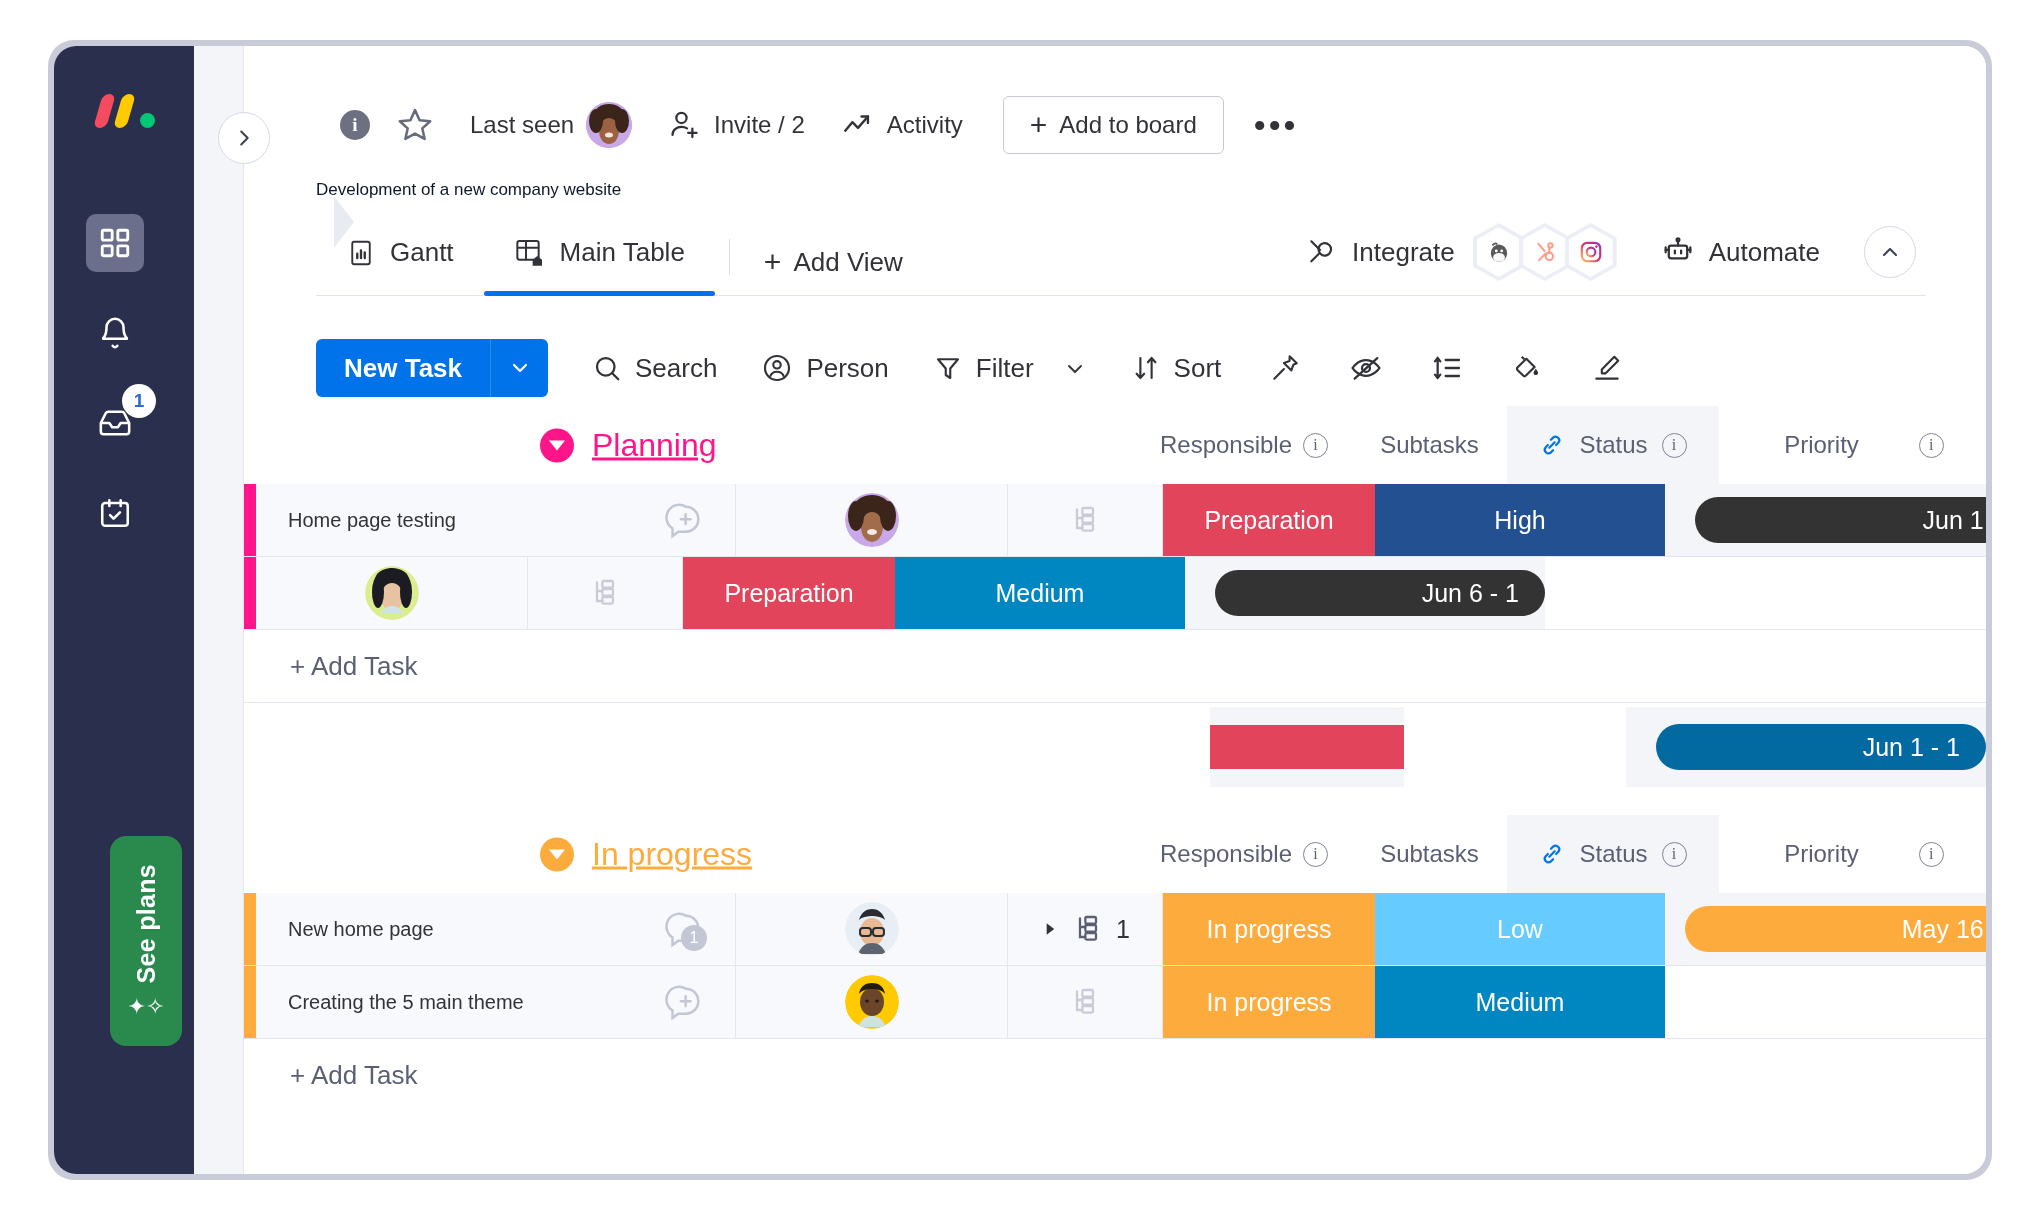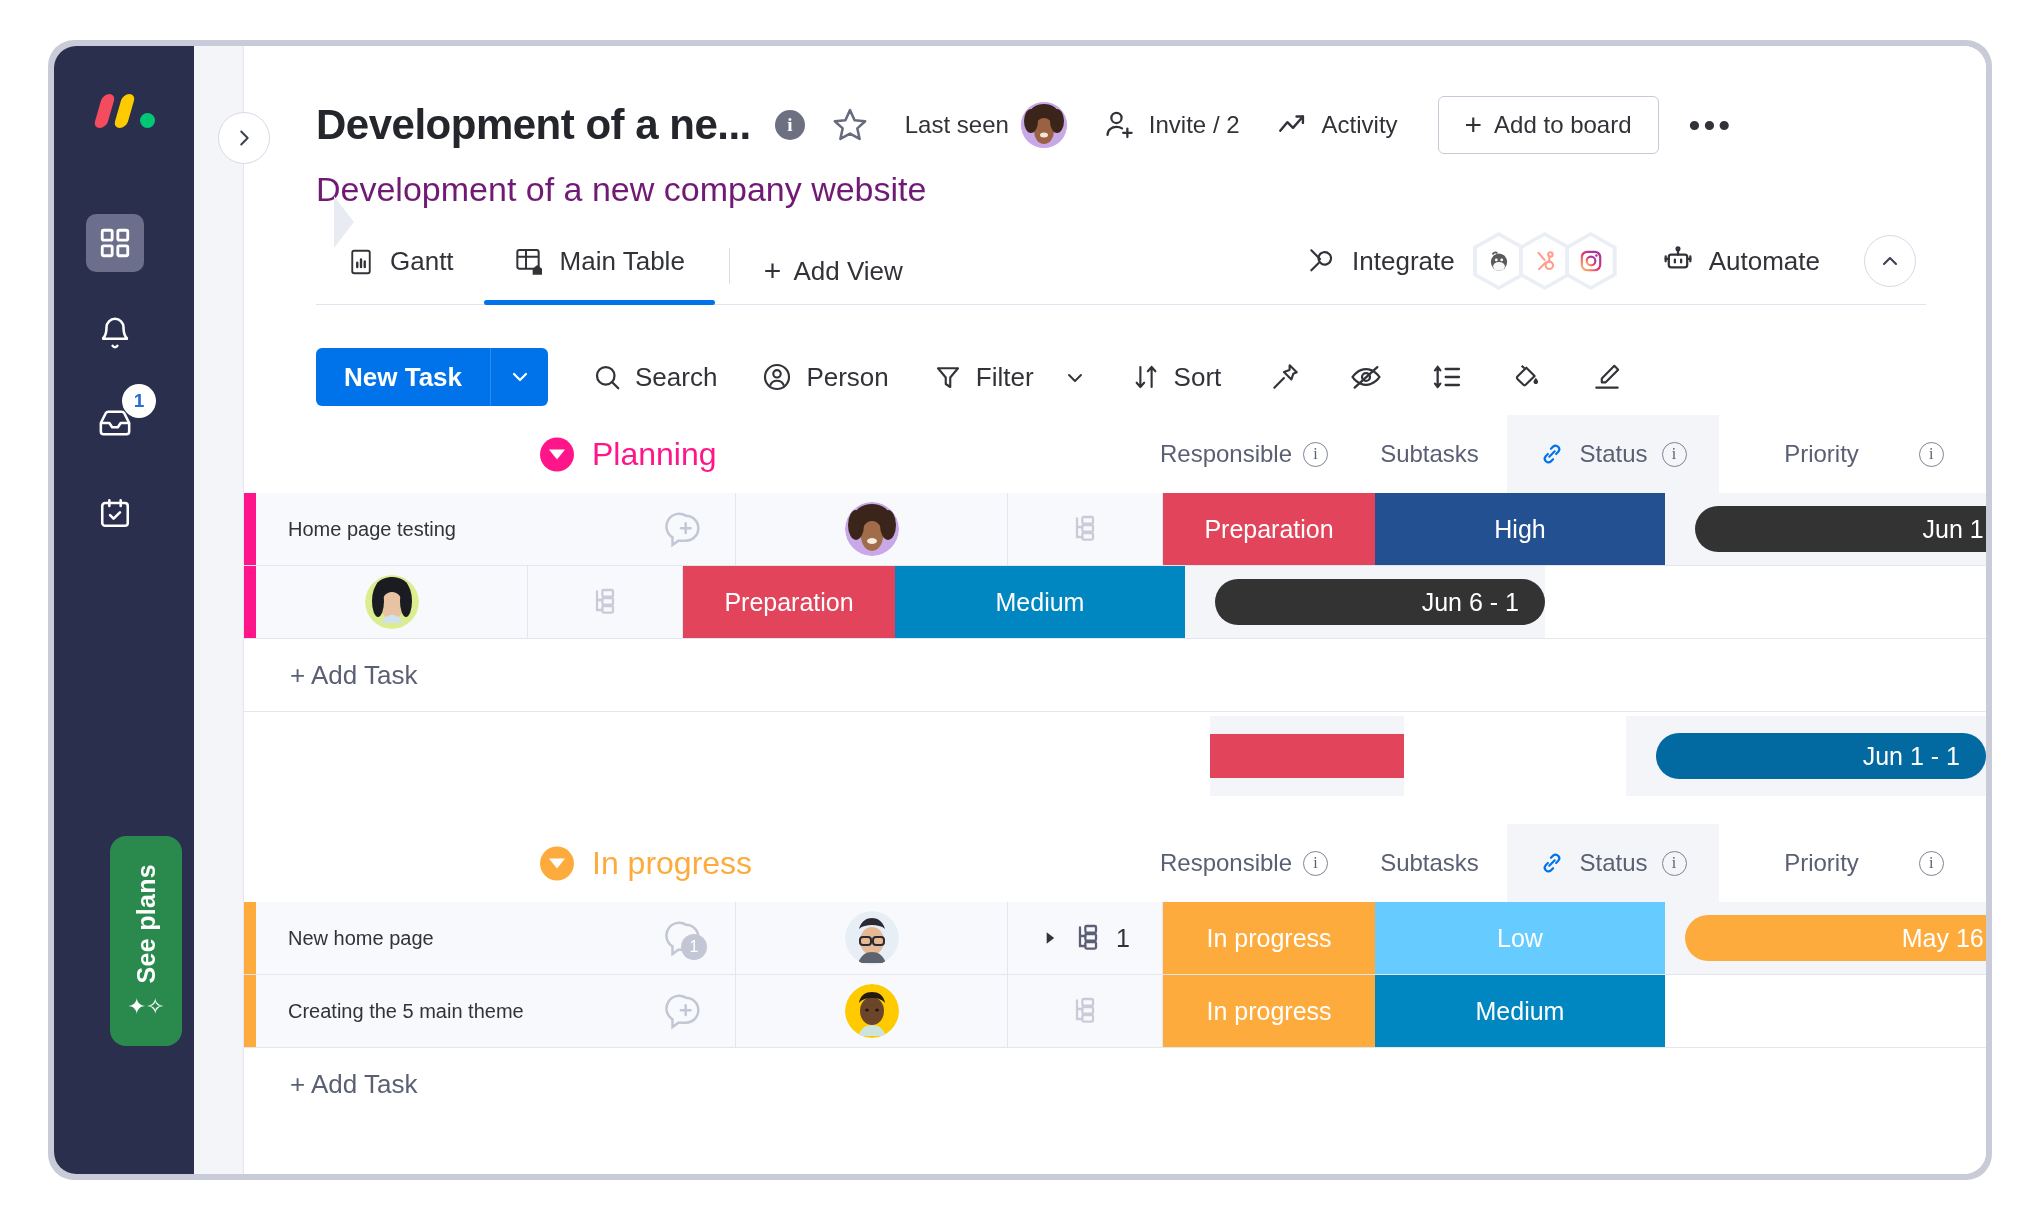--- a/index.html
+++ b/index.html
@@ -167,22 +167,22 @@
     background: #fff;
     white-space: nowrap;
   }
   #more-btn {
     margin-left: 30px;
     font-size: 34px; color: #323338;
     letter-spacing: 3px;
     line-height: 1;
   }
   #board-subtitle {
-    margin-top: 14px;
-    font-size: 34px; color: #701a75;
+    margin-top: 24px;
+    font-size: 17px; color: #0f172a;
   }
 
   
   #tabs-row {
     margin-top: 26px;
     display: flex; align-items: flex-end;
     border-bottom: 1px solid #e1e3ee;
     height: 70px;
     padding-right: 10px;
   }
@@ -290,21 +290,21 @@
     width: 34px; height: 34px; border-radius: 50%;
     display: flex; align-items: center; justify-content: center;
   }
   .group-caret i {
     width: 0; height: 0;
     border-left: 8px solid transparent;
     border-right: 8px solid transparent;
     border-top: 10px solid #fff;
     display: block;
   }
-  .group-name { font-size: 32px; font-weight: normal; }
+  .group-name { font-size: 32px; font-weight: normal; text-decoration: underline; }
 
   .cols {
     position: absolute; left: 0; top: 0; height: 100%;
     display: flex; align-items: center;
   }
   .col-head {
     font-size: 24px; color: #5b5f73;
     display: flex; align-items: center; justify-content: center; gap: 11px;
     height: 100%;
   }
@@ -448,21 +448,20 @@
         <div id="collapse-btn">
           <span>
             <svg width="22" height="22" viewBox="0 0 24 24" fill="none" stroke="#3d4055" stroke-width="2.2" stroke-linecap="round" stroke-linejoin="round">
               <polyline points="9 5 16 12 9 19"></polyline>
             </svg>
           </span>
         </div>
 
         <div id="board-header">
           <div id="title-row">
-            <div id="board-title">Development of a ne...</div>
 
             <div class="info-dot">i</div>
 
             <div id="star-btn">
               <span>
                 <svg width="38" height="38" viewBox="0 0 24 24" fill="none" stroke="#676b7e" stroke-width="1.6" stroke-linejoin="round">
                   <polygon points="12 2.6 14.9 9 21.6 9.6 16.6 14.1 18.1 20.8 12 17.4 5.9 20.8 7.4 14.1 2.4 9.6 9.1 9"></polygon>
                 </svg>
               </span>
             </div>

